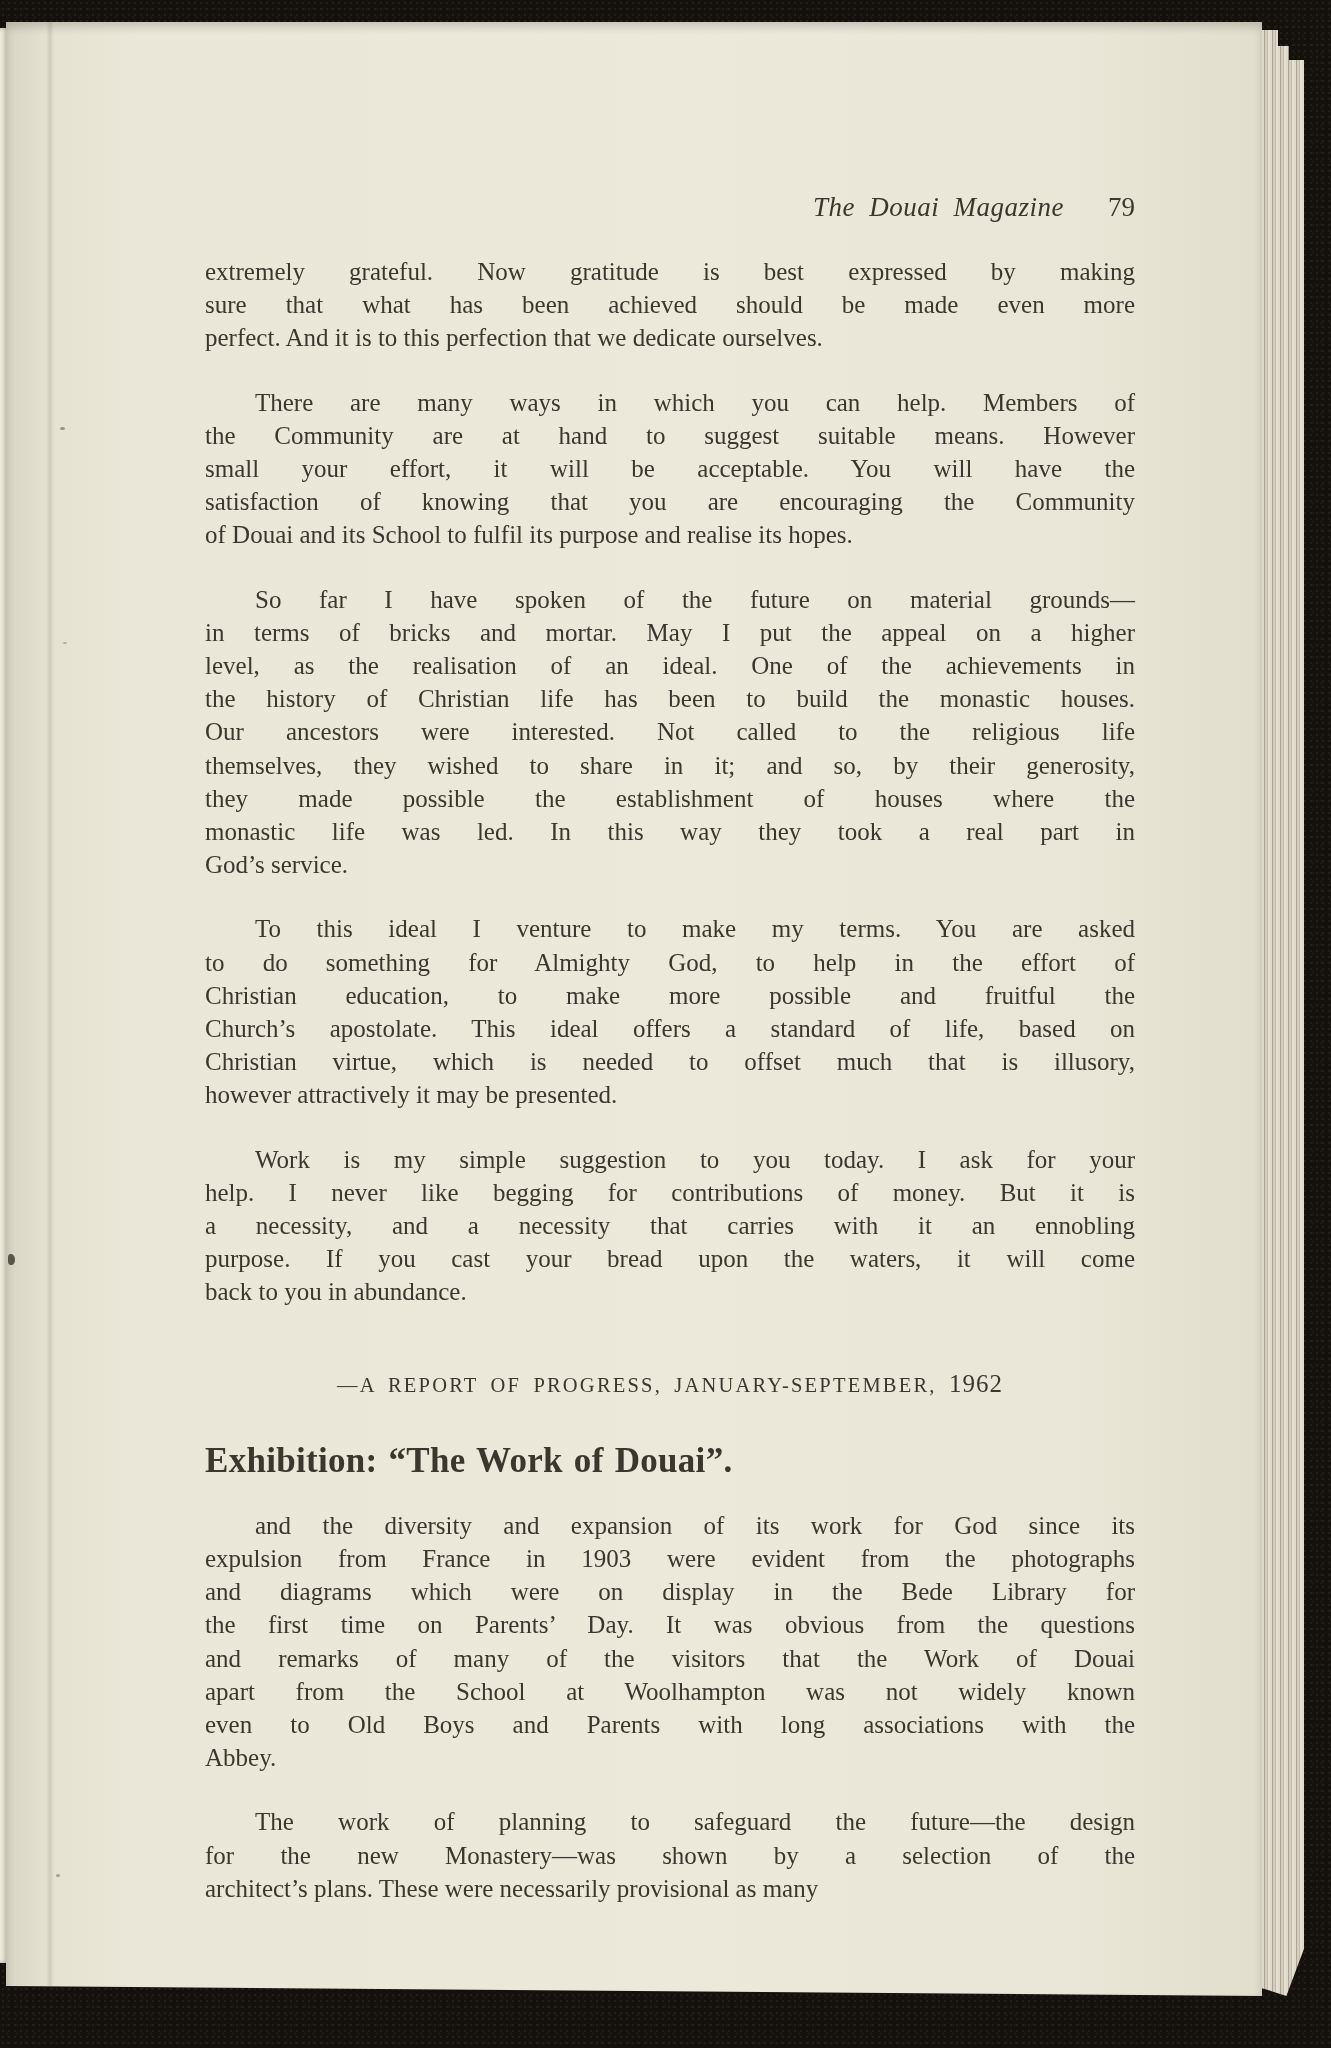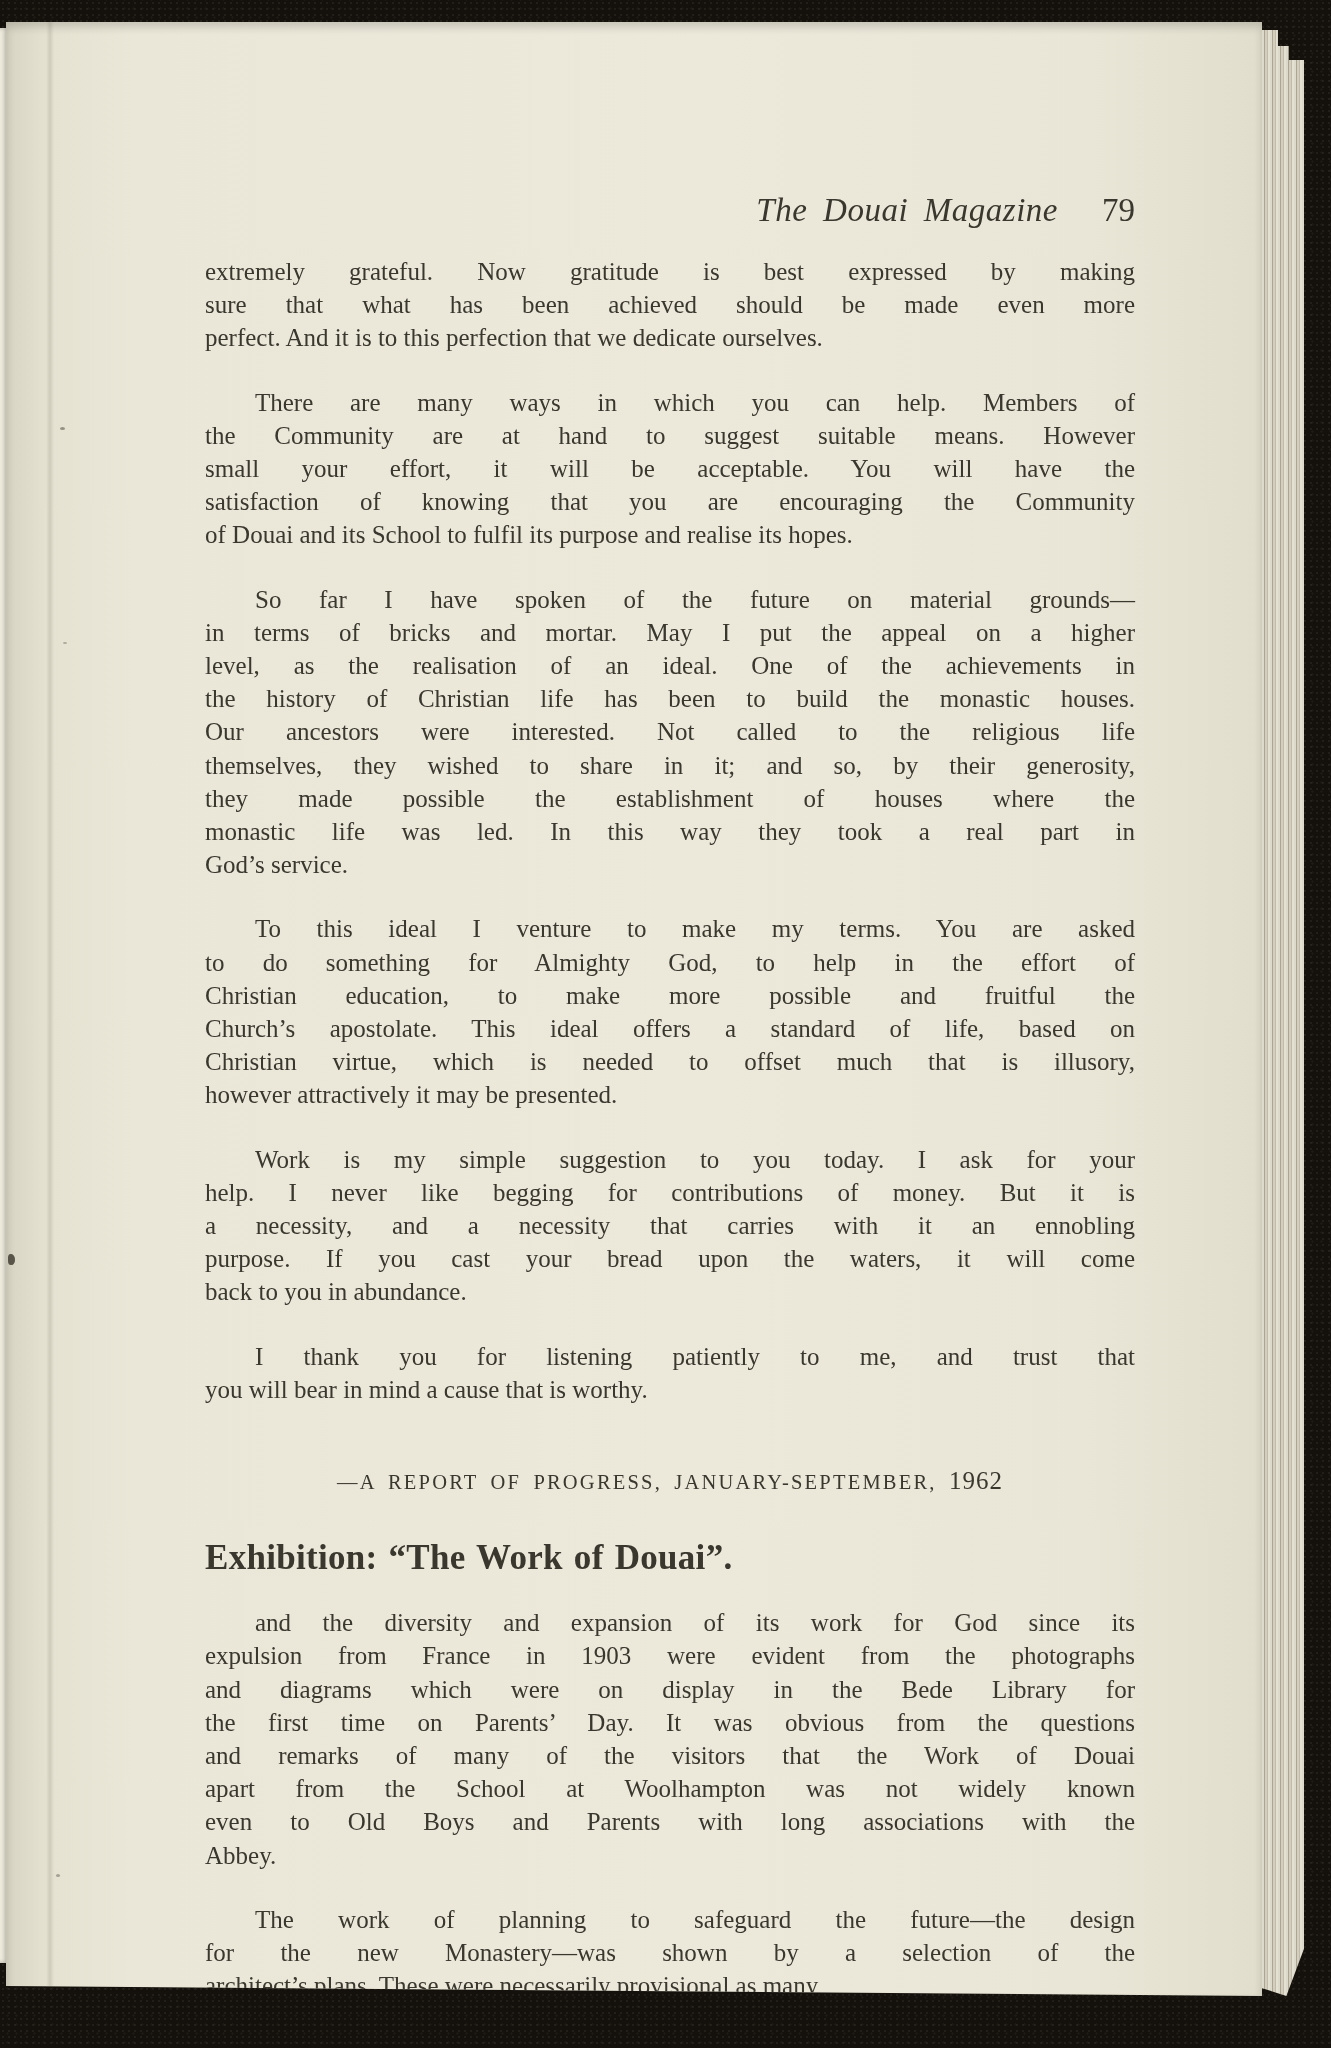--- a/index.html
+++ b/index.html
@@ -53,21 +53,21 @@
   .speck.s4{left:50px;top:1852px;width:4px;height:3px;opacity:.4;}
 
   
   .text-col{
     position:absolute;left:199px;top:0;width:930px;
     color:#3a372e;font-size:25px;
   }
   .running-header{
     position:absolute;left:0;top:170px;width:100%;
     display:flex;justify-content:flex-end;align-items:flex-end;gap:44px;
-    font-size:33px;
+    font-size:27px;
   }
   .header-title{font-style:italic;word-spacing:7px;letter-spacing:.5px;}
   .article{position:absolute;left:0;top:233px;width:100%;line-height:33.2px;}
   .para{margin:0;}
   .pline{text-align:justify;text-align-last:justify;}
   .pline-last{text-align-last:left;}
   .para.indent .pline:first-child{padding-left:50px;margin-top:31px;}
   .byline{
     margin-top:62px;text-align:center;
     font-size:20.5px;letter-spacing:2.2px;word-spacing:5px;line-height:26px;
@@ -133,24 +133,20 @@
             <div class="pline">Christian virtue, which is needed to offset much that is illusory,</div>
             <div class="pline pline-last">however attractively it may be presented.</div>
           </div>
         <div class="para indent">
             <div class="pline">Work is my simple suggestion to you today.  I ask for your</div>
             <div class="pline">help.  I never like begging for contributions of money.  But it is</div>
             <div class="pline">a necessity, and a necessity that carries with it an ennobling</div>
             <div class="pline">purpose.  If you cast your bread upon the waters, it will come</div>
             <div class="pline pline-last">back to you in abundance.</div>
           </div>
-        <div class="para indent">
-            <div class="pline">I thank you for listening patiently to me, and trust that</div>
-            <div class="pline pline-last">you will bear in mind a cause that is worthy.</div>
-          </div>
 
         <div class="byline">
           <span>—A REPORT OF PROGRESS, JANUARY-SEPTEMBER,</span>
           <span class="year">1962</span>
         </div>
 
         <h2 class="section-heading">Exhibition:  “The Work of Douai”.</h2>
 
         <div class="exhibition">
           <div class="para indent">

